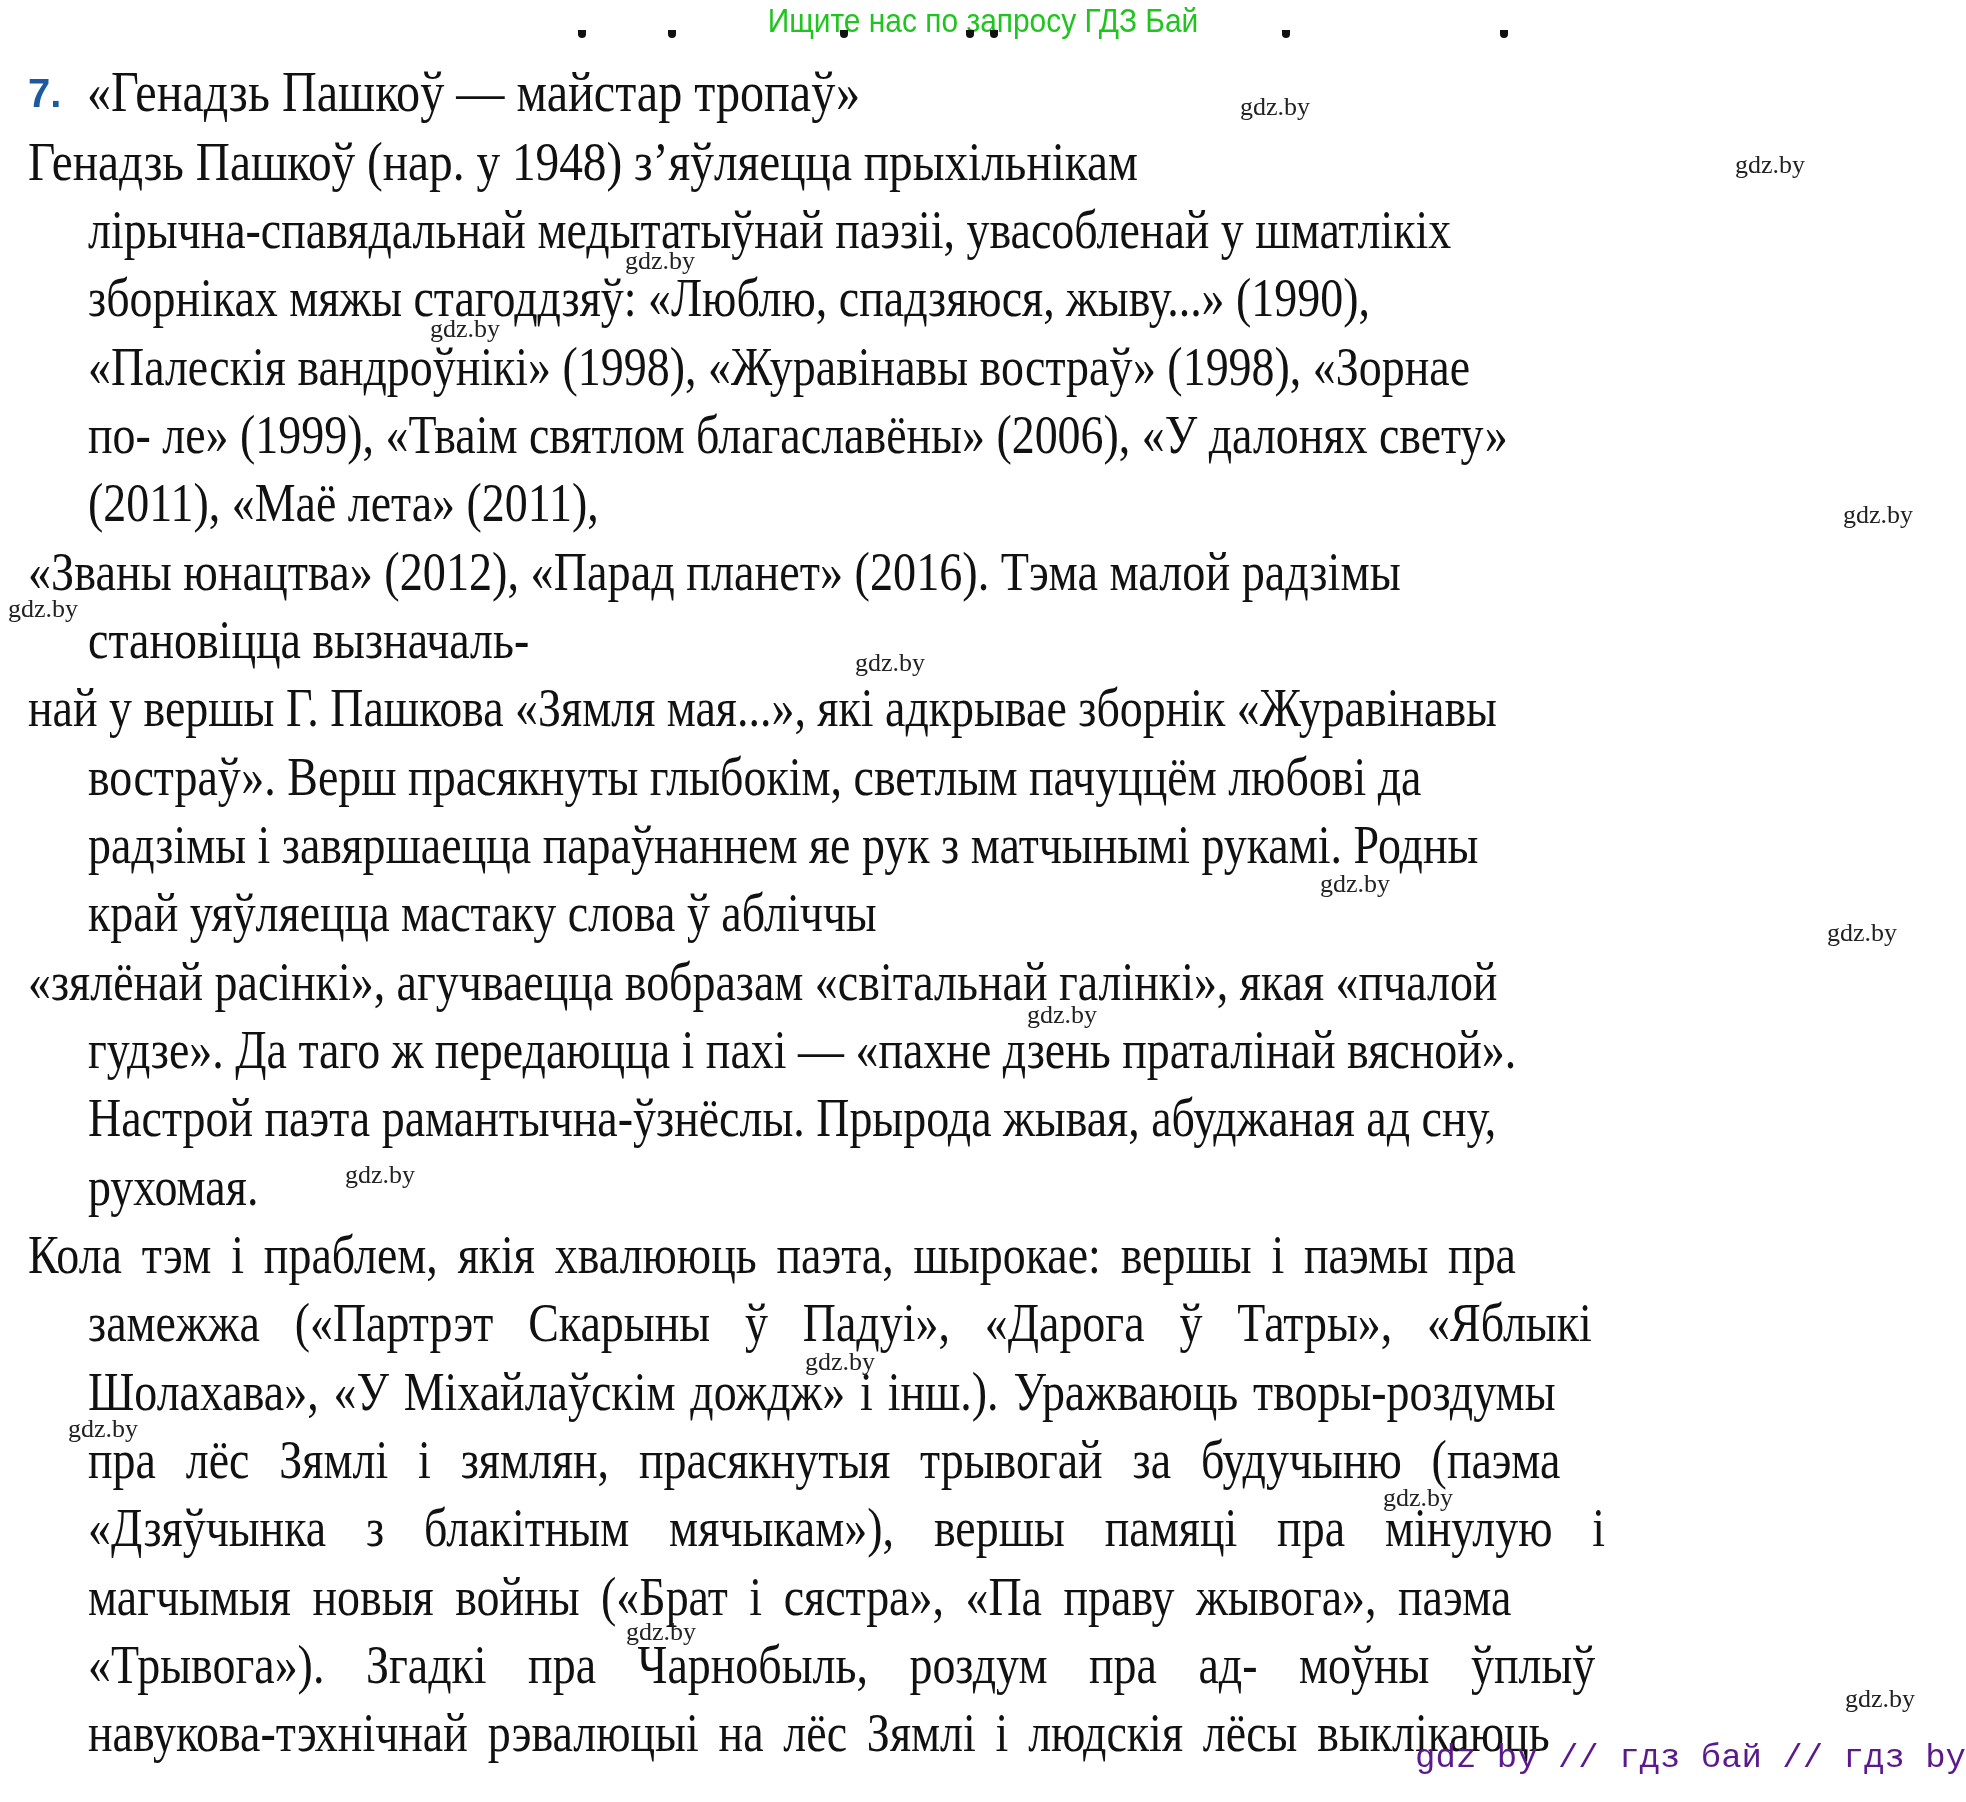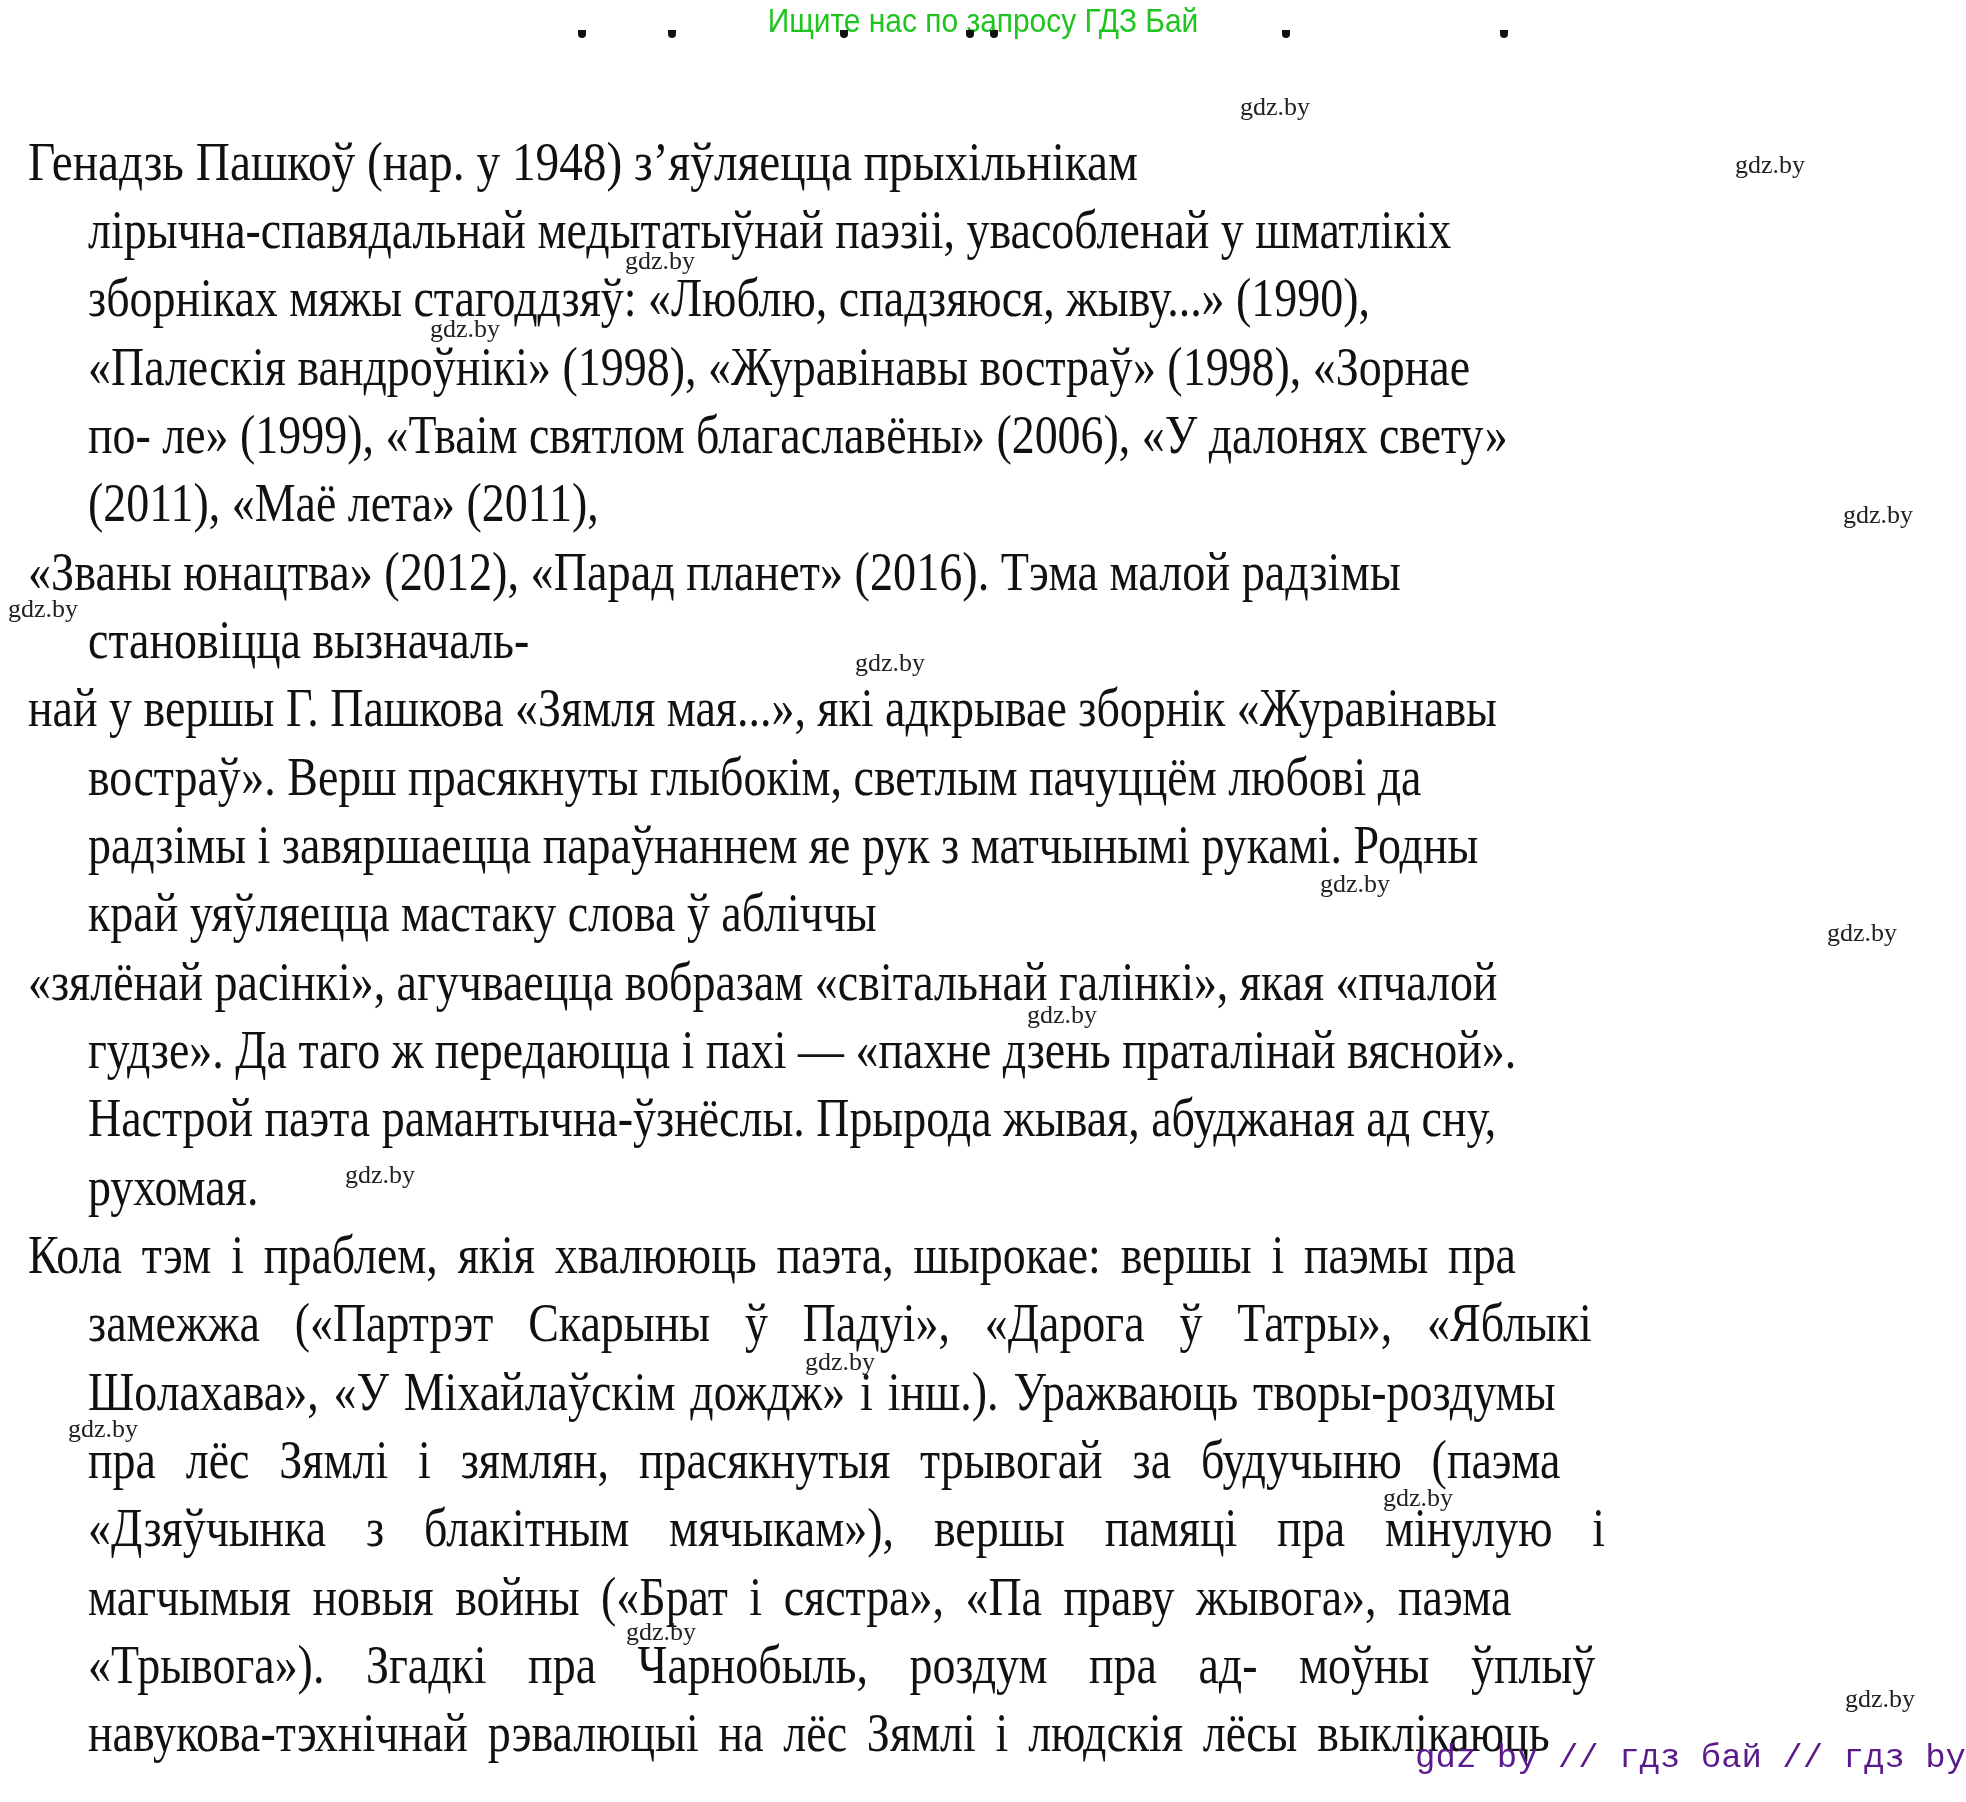--- a/index.html
+++ b/index.html
@@ -48,20 +48,23 @@
   <div class="cut-line">
     <span class="frag" style="left:578px"></span>
     <span class="frag" style="left:668px"></span>
     <span class="frag" style="left:840px"></span>
     <span class="frag" style="left:966px"></span>
     <span class="frag" style="left:990px"></span>
     <span class="frag" style="left:1282px"></span>
     <span class="frag" style="left:1500px"></span>
   </div>
 
+  <div class="heading">
+    <span class="num">7.</span><span class="title">«Генадзь Пашкоў — майстар тропаў»</span>
+  </div>
 
   <div class="line" style="left:28px; top:130px; transform:scaleX(0.86)">Генадзь Пашкоў (нар. у 1948) з’яўляецца прыхільнікам</div>
   <div class="line" style="left:88px; top:198px; transform:scaleX(0.835)">лірычна-спавядальнай медытатыўнай паэзіі, увасобленай у шматлікіх</div>
   <div class="line" style="left:88px; top:266px; transform:scaleX(0.835)">зборніках мяжы стагоддзяў: «Люблю, спадзяюся, жыву...» (1990),</div>
   <div class="line" style="left:88px; top:335px; transform:scaleX(0.835)">«Палескія вандроўнікі» (1998), «Журавінавы востраў»   (1998),   «Зорнае</div>
   <div class="line" style="left:88px; top:403px; transform:scaleX(0.835)">по- ле» (1999), «Тваім святлом благаславёны» (2006), «У далонях свету»</div>
   <div class="line" style="left:88px; top:471px; transform:scaleX(0.835)">(2011), «Маё лета» (2011),</div>
   <div class="line" style="left:28px; top:540px; transform:scaleX(0.84)">«Званы юнацтва» (2012), «Парад планет» (2016). Тэма малой радзімы</div>
   <div class="line" style="left:88px; top:608px; transform:scaleX(0.835)">становіцца вызначаль-</div>
   <div class="line" style="left:28px; top:676px; transform:scaleX(0.835)">най у вершы Г. Пашкова «Зямля мая...», які адкрывае зборнік «Журавінавы</div>

